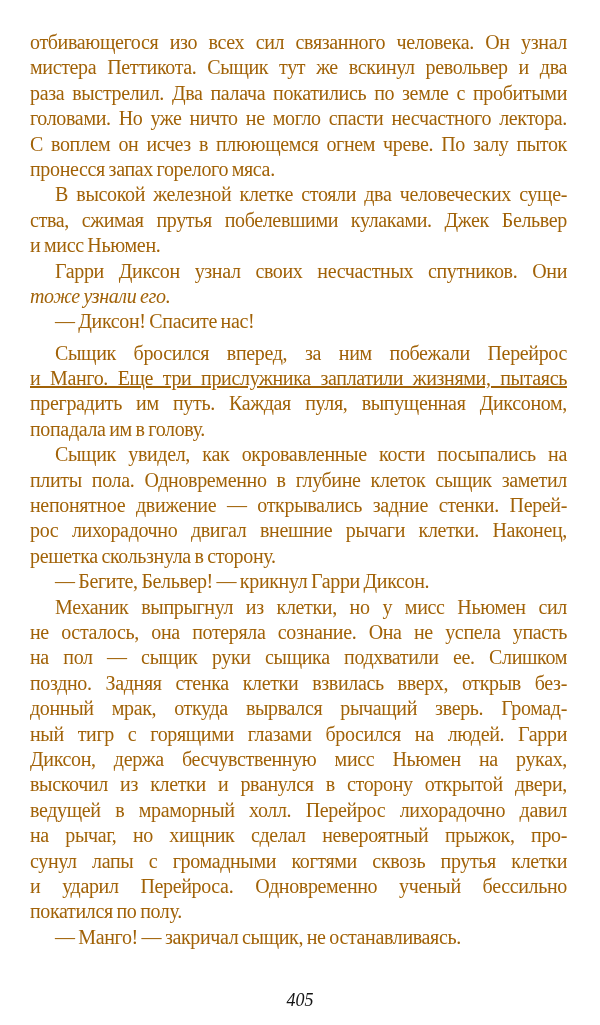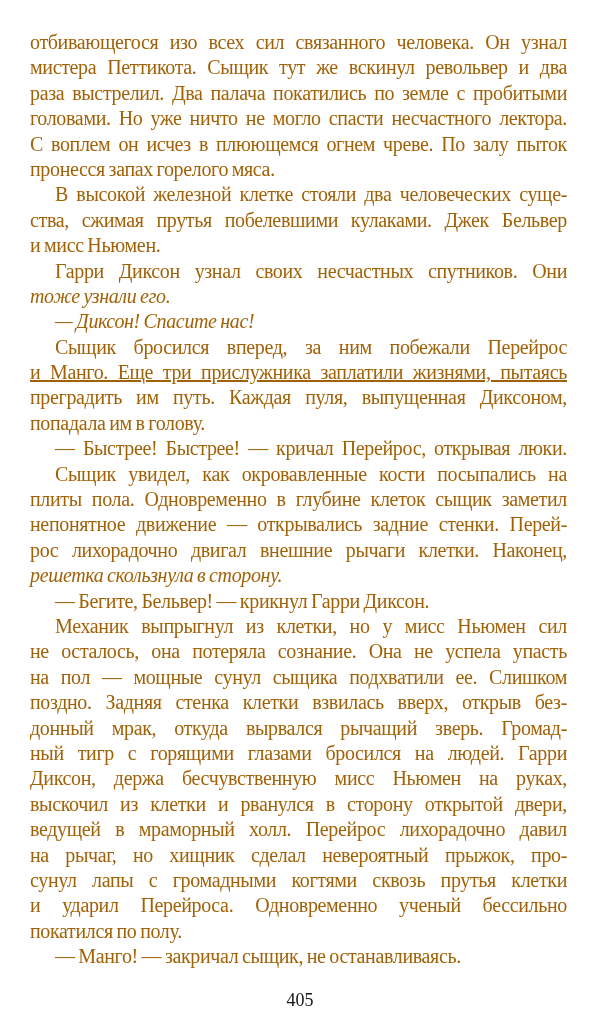--- a/index.html
+++ b/index.html
@@ -18,53 +18,52 @@
       letter-spacing: -0.35px;
       word-spacing: -1px;
       transform-origin: left center;
     }
     .line.indent { padding-left: 25px; }
     .line.last { text-align-last: left; }
     .page-number {
       position: absolute; left: 0; width: 600px; top: 990px;
       text-align: center;
       font-family: "Liberation Serif", serif;
-      font-size: 18px; color: #141414;
+      font-size: 18px; color: #141414; font-style: italic;
     }
   </style>
 </head>
 <body>
 
 <div class="page">
   <span class="line" style="white-space: nowrap;">отбивающегося изо всех сил связанного человека. Он узнал</span>
   <span class="line" style="white-space: nowrap;">мистера Петтикота. Сыщик тут же вскинул револьвер и два</span>
   <span class="line" style="white-space: nowrap;">раза выстрелил. Два палача покатились по земле с пробитыми</span>
   <span class="line" style="white-space: nowrap;">головами. Но уже ничто не могло спасти несчастного лектора.</span>
   <span class="line" style="white-space: nowrap;">С воплем он исчез в плюющемся огнем чреве. По залу пыток</span>
   <span class="line last" style="white-space: nowrap;">пронесся запах горелого мяса.</span>
   <span class="line indent" style="white-space: nowrap;">В высокой железной клетке стояли два человеческих суще-</span>
   <span class="line" style="white-space: nowrap;">ства, сжимая прутья побелевшими кулаками. Джек Бельвер</span>
   <span class="line last" style="white-space: nowrap;">и мисс Ньюмен.</span>
   <span class="line indent" style="white-space: nowrap;">Гарри Диксон узнал своих несчастных спутников. Они</span>
   <span class="line last" style="white-space: nowrap; font-style: italic;">тоже узнали его.</span>
-  <span class="line indent last" style="white-space: nowrap; font-style: italic;">— Диксон! Спасите нас!</span>
-  <span class="line indent" style="white-space: nowrap;">Сыщик бросился вперед, за ним побежали Перейрос</span>
+  <span class="line indent last" style="white-space: nowrap;">— Диксон! Спасите нас!</span>
+  <span class="line indent" style="white-space: nowrap; margin-top: 6px;">Сыщик бросился вперед, за ним побежали Перейрос</span>
   <span class="line" style="white-space: nowrap; text-decoration: underline;">и Манго. Еще три прислужника заплатили жизнями, пытаясь</span>
   <span class="line" style="white-space: nowrap;">преградить им путь. Каждая пуля, выпущенная Диксоном,</span>
   <span class="line last" style="white-space: nowrap;">попадала им в голову.</span>
-  <span class="line indent" style="white-space: nowrap;">— Быстрее! Быстрее! — кричал Перейрос, открывая люки.</span>
   <span class="line indent" style="white-space: nowrap;">Сыщик увидел, как окровавленные кости посыпались на</span>
   <span class="line" style="white-space: nowrap;">плиты пола. Одновременно в глубине клеток сыщик заметил</span>
   <span class="line" style="white-space: nowrap;">непонятное движение — открывались задние стенки. Перей-</span>
   <span class="line" style="white-space: nowrap;">рос лихорадочно двигал внешние рычаги клетки. Наконец,</span>
-  <span class="line last" style="white-space: nowrap; font-style: italic;">решетка скользнула в сторону.</span>
+  <span class="line last" style="white-space: nowrap;">решетка скользнула в сторону.</span>
   <span class="line indent last" style="white-space: nowrap;">— Бегите, Бельвер! — крикнул Гарри Диксон.</span>
   <span class="line indent" style="white-space: nowrap;">Механик выпрыгнул из клетки, но у мисс Ньюмен сил</span>
   <span class="line" style="white-space: nowrap;">не осталось, она потеряла сознание. Она не успела упасть</span>
-  <span class="line" style="white-space: nowrap;">на пол — мощные сунул сыщика подхватили ее. Слишком</span>
+  <span class="line" style="white-space: nowrap;">на пол — сыщик руки сыщика подхватили ее. Слишком</span>
   <span class="line" style="white-space: nowrap;">поздно. Задняя стенка клетки взвилась вверх, открыв без-</span>
   <span class="line" style="white-space: nowrap;">донный мрак, откуда вырвался рычащий зверь. Громад-</span>
   <span class="line" style="white-space: nowrap;">ный тигр с горящими глазами бросился на людей. Гарри</span>
   <span class="line" style="white-space: nowrap;">Диксон, держа бесчувственную мисс Ньюмен на руках,</span>
   <span class="line" style="white-space: nowrap;">выскочил из клетки и рванулся в сторону открытой двери,</span>
   <span class="line" style="white-space: nowrap;">ведущей в мраморный холл. Перейрос лихорадочно давил</span>
   <span class="line" style="white-space: nowrap;">на рычаг, но хищник сделал невероятный прыжок, про-</span>
   <span class="line" style="white-space: nowrap; font-family: Liberation Serif, serif;">сунул лапы с громадными когтями сквозь прутья клетки</span>
   <span class="line" style="white-space: nowrap;">и ударил Перейроса. Одновременно ученый бессильно</span>
   <span class="line last" style="white-space: nowrap;">покатился по полу.</span>

